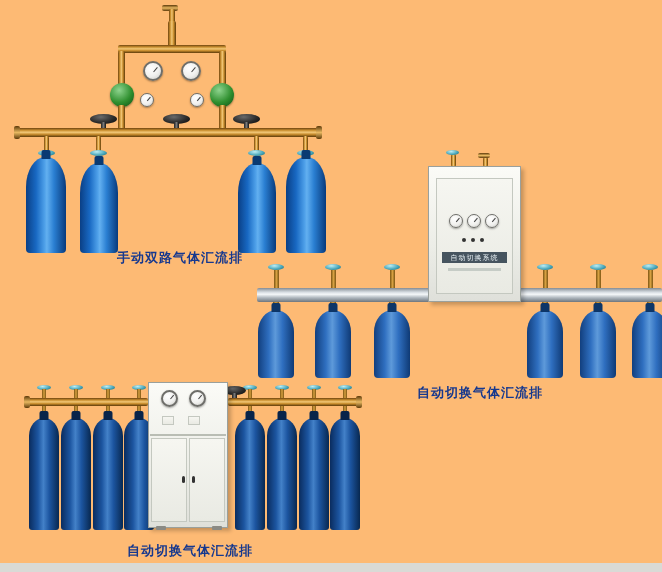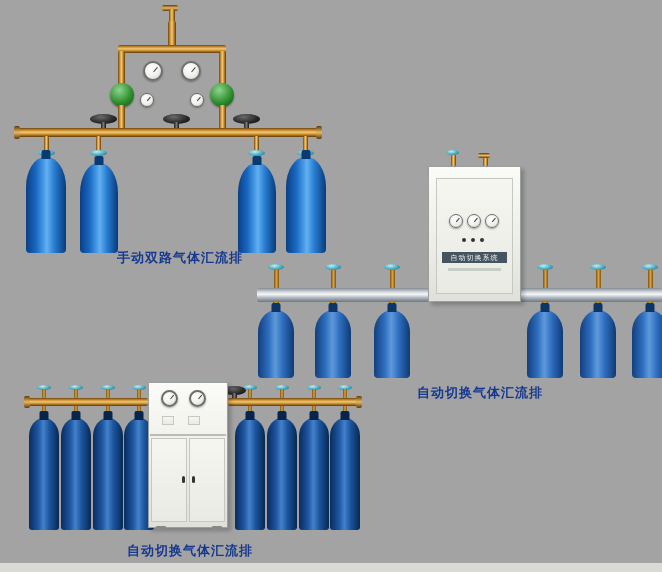--- a/index.html
+++ b/index.html
@@ -1,17 +1,17 @@
 <!DOCTYPE html>
 <html><head>
 <meta charset="utf-8">
 <style>
   * { margin:0; padding:0; box-sizing:border-box; }
   body { background:#ffffff; font-family:"Liberation Sans","DejaVu Sans",sans-serif; }
-  .canvas { position:relative; width:662px; height:572px; background:#a3a3a3; overflow:hidden; }
+  .canvas { position:relative; width:662px; height:572px; background:#fdba74; overflow:hidden; }
   .canvas div { position:absolute; }
 
   
   .pipe-bh { background:linear-gradient(180deg,#6e4410 0%,#c98e2e 25%,#f2c878 48%,#c98e2e 70%,#5c3a0a 100%); border-radius:2px; }
   .pipe-bv { background:linear-gradient(90deg,#6e4410 0%,#c98e2e 25%,#f2c878 48%,#c98e2e 70%,#5c3a0a 100%); border-radius:2px; }
   .pipe-al { background:linear-gradient(180deg,#848c94 0%,#d7dde2 30%,#f4f7f9 45%,#aeb6bd 70%,#6d757d 100%); border-radius:2px; }
   .cap-b  { background:linear-gradient(180deg,#5c3a0a,#e8b860 50%,#5c3a0a); border-radius:2px; }
   .stem   { background:linear-gradient(90deg,#7c5514,#d6a040 50%,#7c5514); }
   .stem-dark { background:linear-gradient(90deg,#222,#777 50%,#111); }
 

